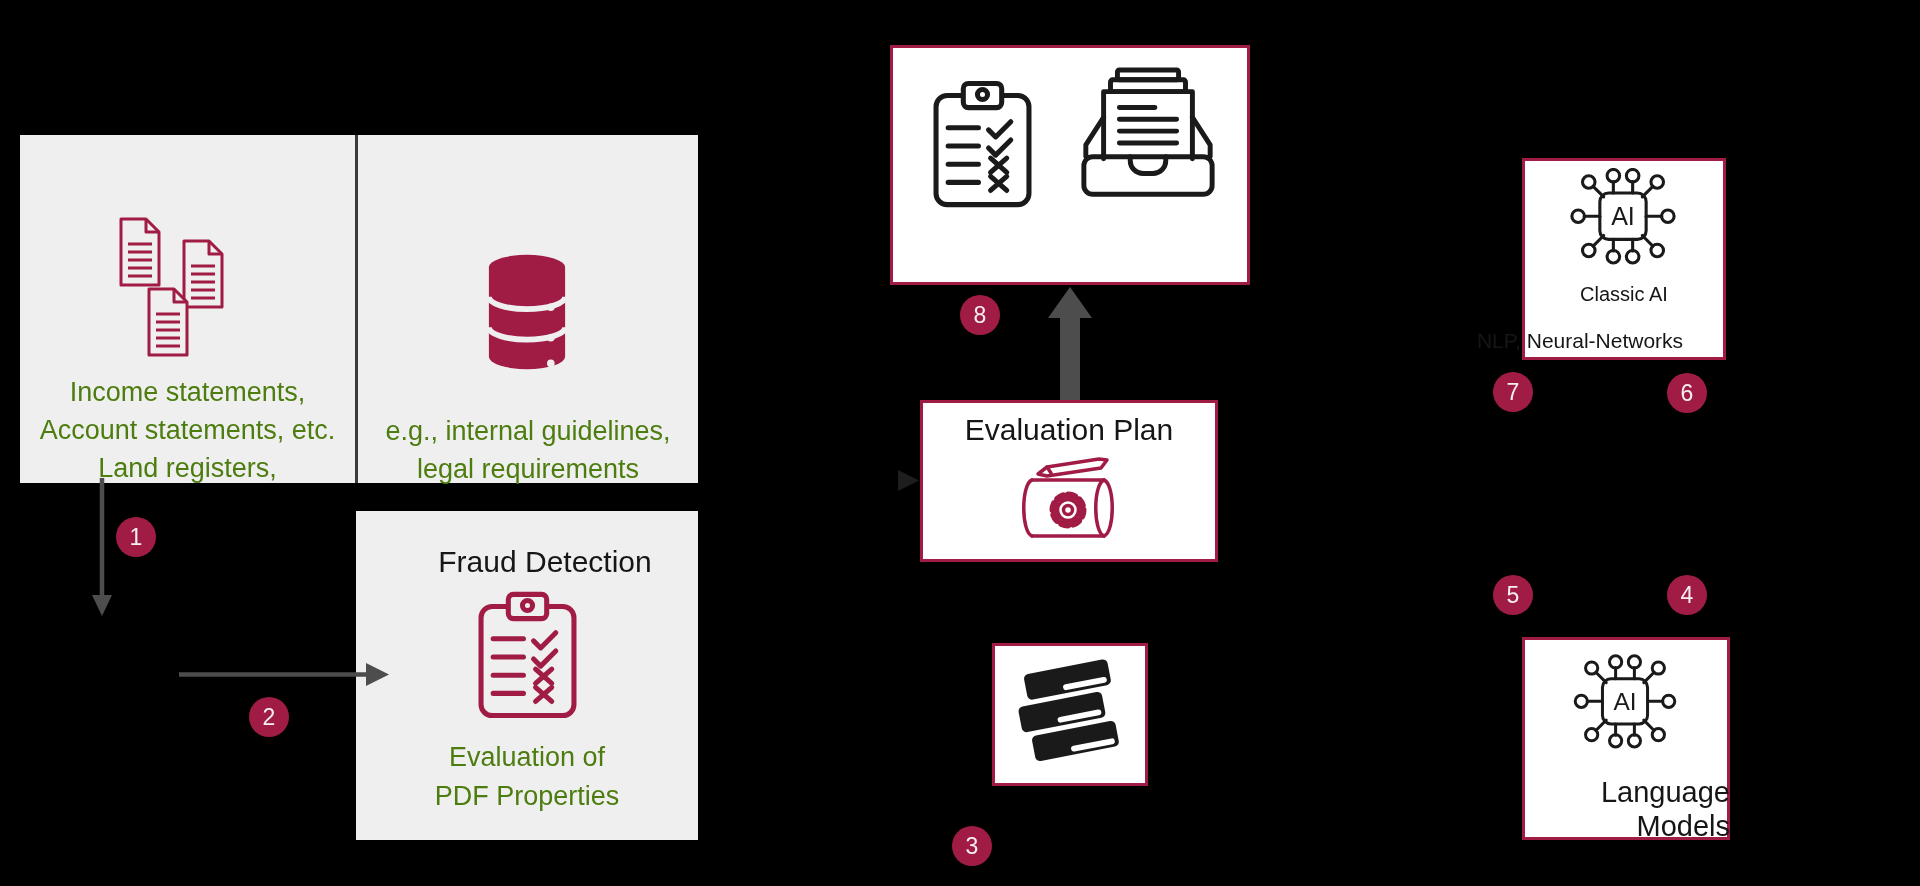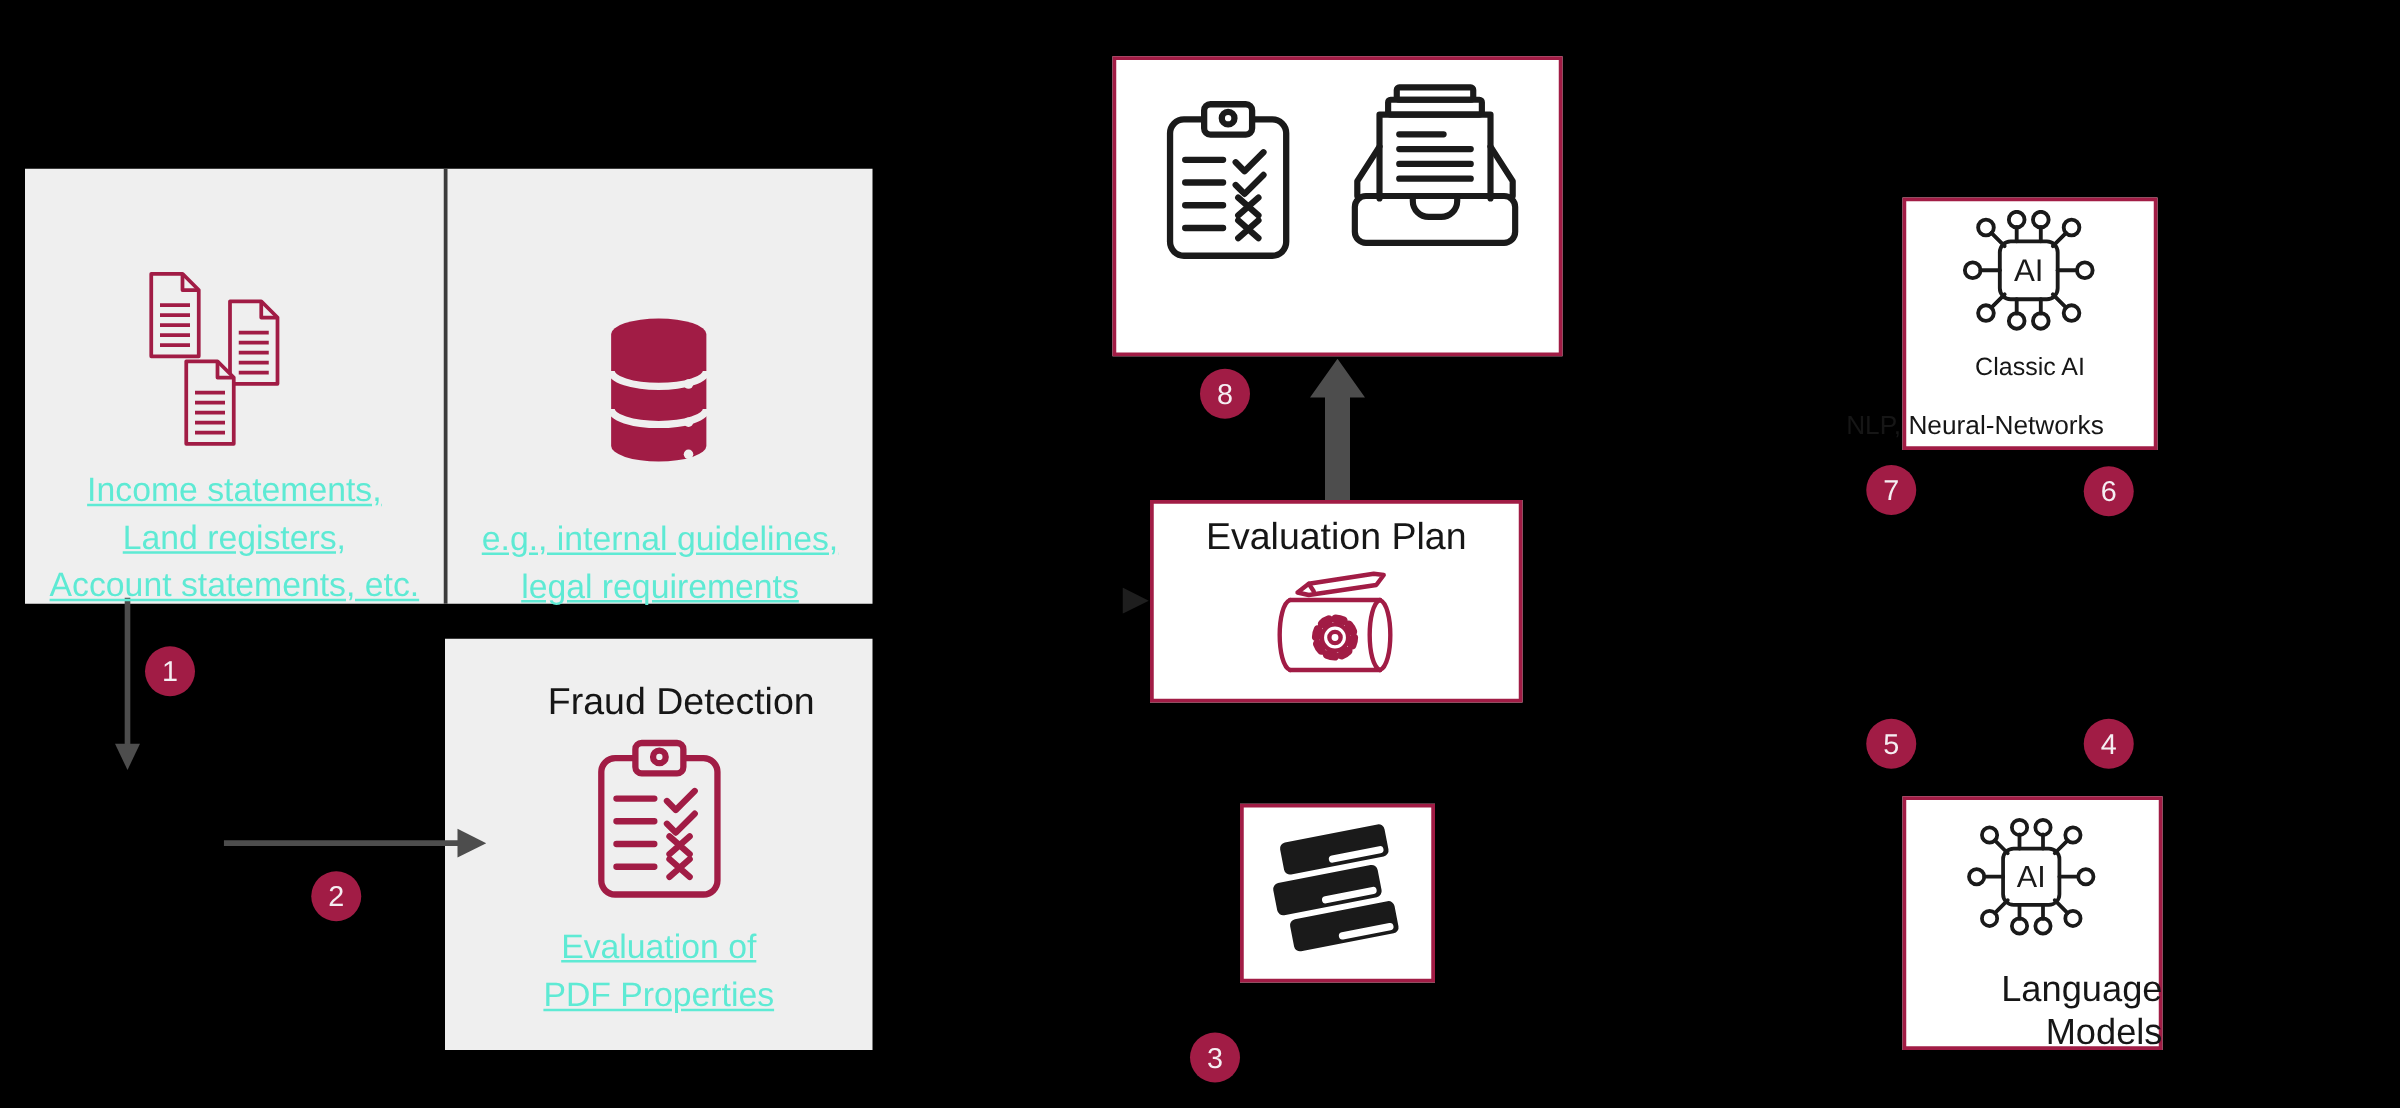--- a/index.html
+++ b/index.html
@@ -2,21 +2,21 @@
 <html><head>
 <meta charset="utf-8">
 <style>
   html,body{margin:0;padding:0;background:#000;}
   #canvas{position:relative;width:1920px;height:886px;background:#000;overflow:hidden;
           font-family:"Liberation Sans", sans-serif;color:#161616;}
   .abs{position:absolute;}
   .graybox{background:#efefef;}
   .whitebox{background:#ffffff;border:3px solid #a11c45;box-sizing:border-box;}
   .title{font-size:30px;text-align:center;line-height:36px;color:#161616;z-index:3;}
-  .caption{font-size:27px;text-align:center;line-height:38px;color:#5eead4;z-index:3;text-decoration:underline;}
+  .caption{font-size:27px;text-align:center;line-height:38px;color:#4d7c0f;z-index:3;}
   .badge{width:40px;height:40px;border-radius:50%;background:#a11c45;color:#f5eef2;
          display:flex;align-items:center;justify-content:center;font-size:23px;z-index:4;}
   .icon{overflow:visible;display:block;}
   .crimson{color:#a11c45;}
   .blackink{color:#1a1a1a;}
   .divider{background:#3b3b3b;}
   svg text{font-family:"Liberation Sans", sans-serif;}
 </style>
 </head>
 <body>
@@ -125,22 +125,22 @@
       <use href="#sym-doc"></use>
     </svg>
   <svg class="abs icon crimson" style="left:181px;top:238px;" width="44" height="72">
       <use href="#sym-doc"></use>
     </svg>
   <svg class="abs icon crimson" style="left:146px;top:286px;" width="44" height="72">
       <use href="#sym-doc"></use>
     </svg>
   <div class="abs caption" style="left:20px;top:373px;width:335px;">
     <div>Income statements,</div>
+    <div>Account statements, etc.</div>
     <div>Land registers,</div>
-    <div>Account statements, etc.</div>
   </div>
 
   <svg class="abs icon crimson" style="left:484px;top:252px;" width="86" height="120">
       <use href="#sym-db"></use>
     </svg>
   <div class="abs caption" style="left:358px;top:412px;width:340px;">
     <div>e.g., internal guidelines,</div>
     <div>legal requirements</div>
   </div>
 

